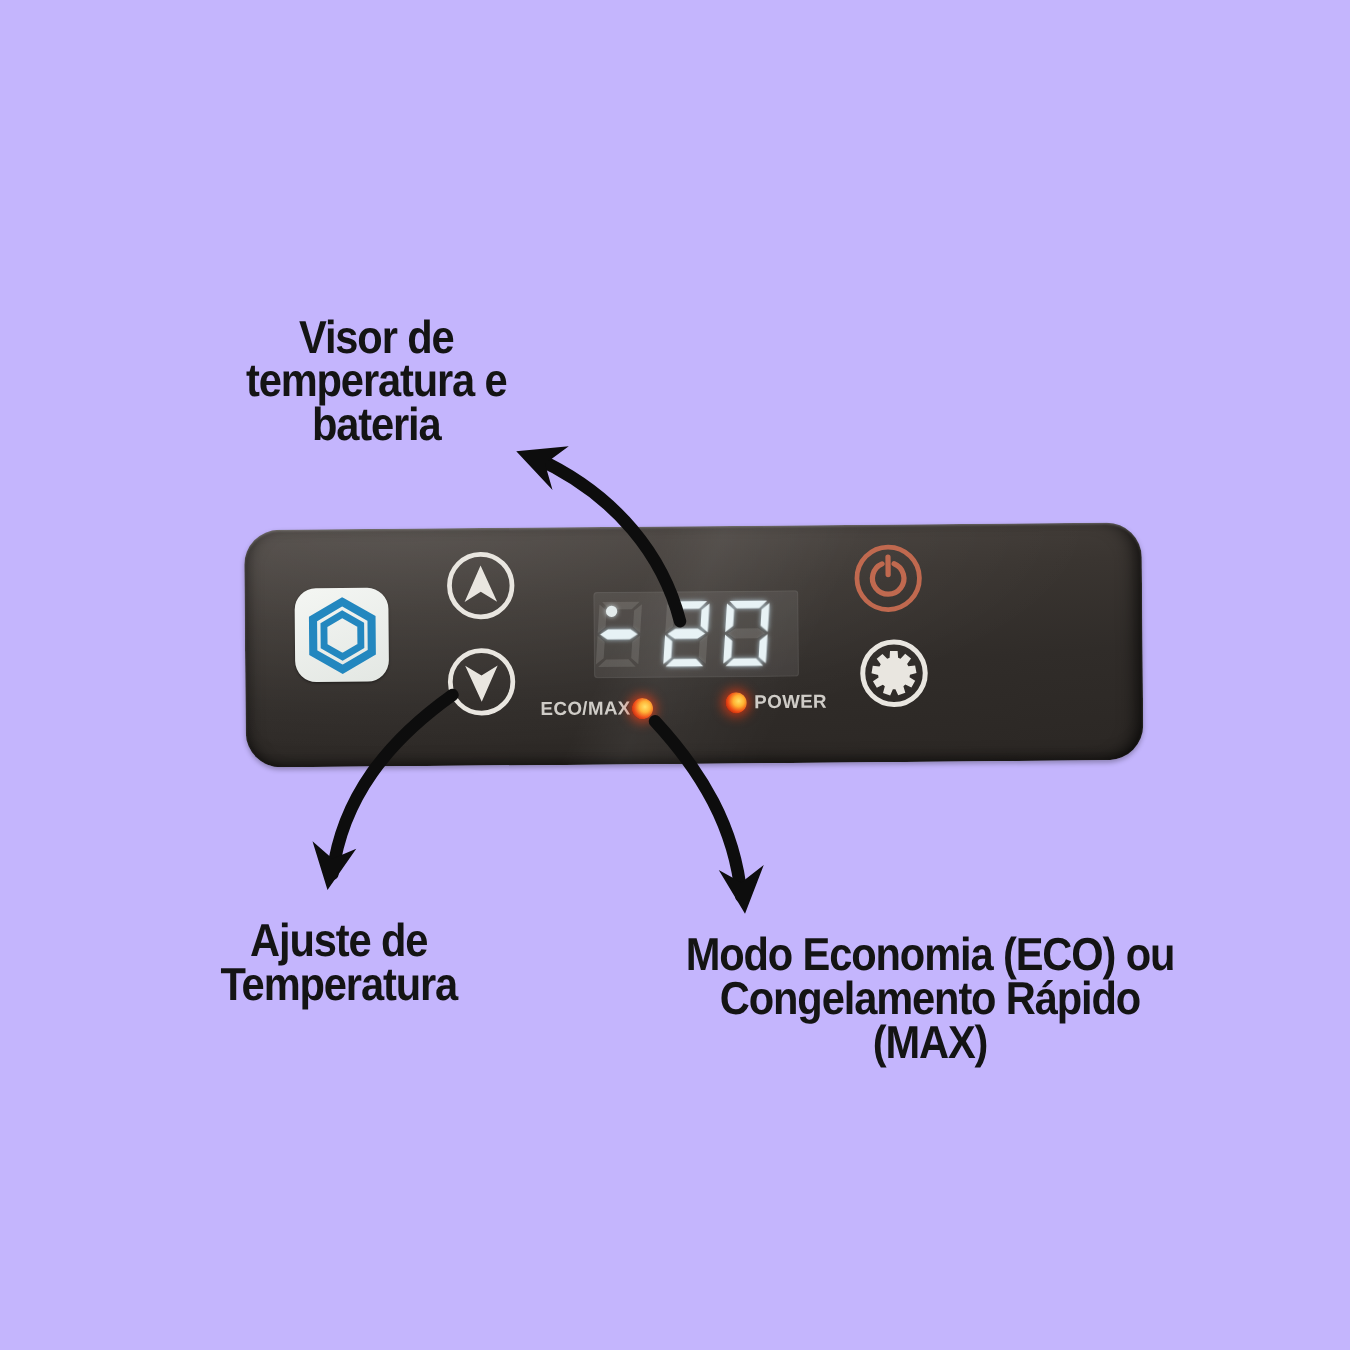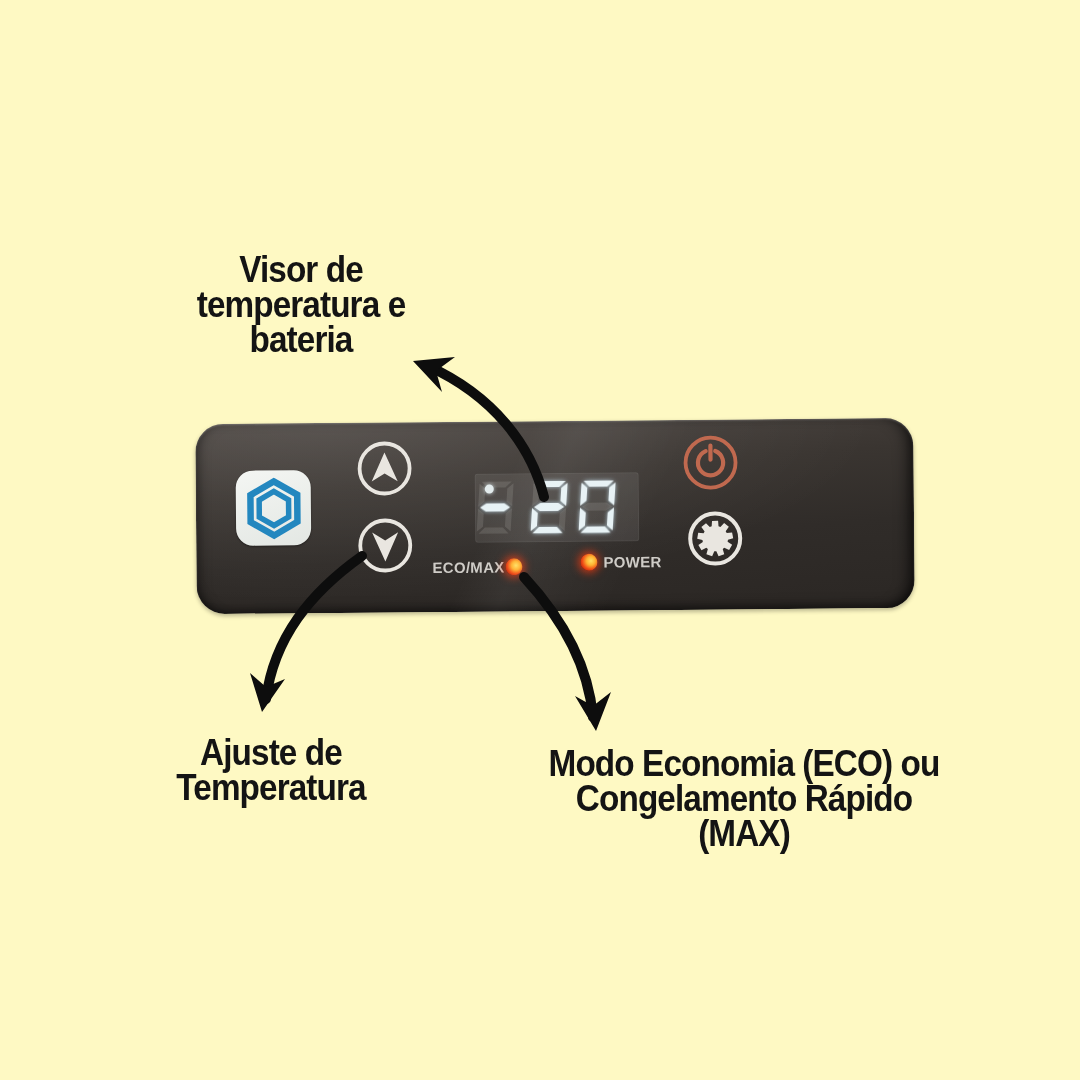--- a/index.html
+++ b/index.html
@@ -1,18 +1,18 @@
 <!DOCTYPE html>
 <html><head>
 <meta charset="utf-8">
 <style>
   html,body{margin:0;padding:0;background:#ffffff;}
   .stage{
     position:relative;width:1080px;height:1080px;overflow:hidden;
-    background:#fef9c3;
+    background:#c4b5fd;
     font-family:"Liberation Sans","DejaVu Sans",sans-serif;
   }
   
   .annotation{
     position:absolute;text-align:center;color:#141414;
     font-weight:bold;font-size:37px;line-height:35px;letter-spacing:-1px;
     transform:scaleX(0.9);transform-origin:center top;
   }
   .annotation span{display:block;}
   .ann-visor{left:141px;top:252px;width:320px;}

